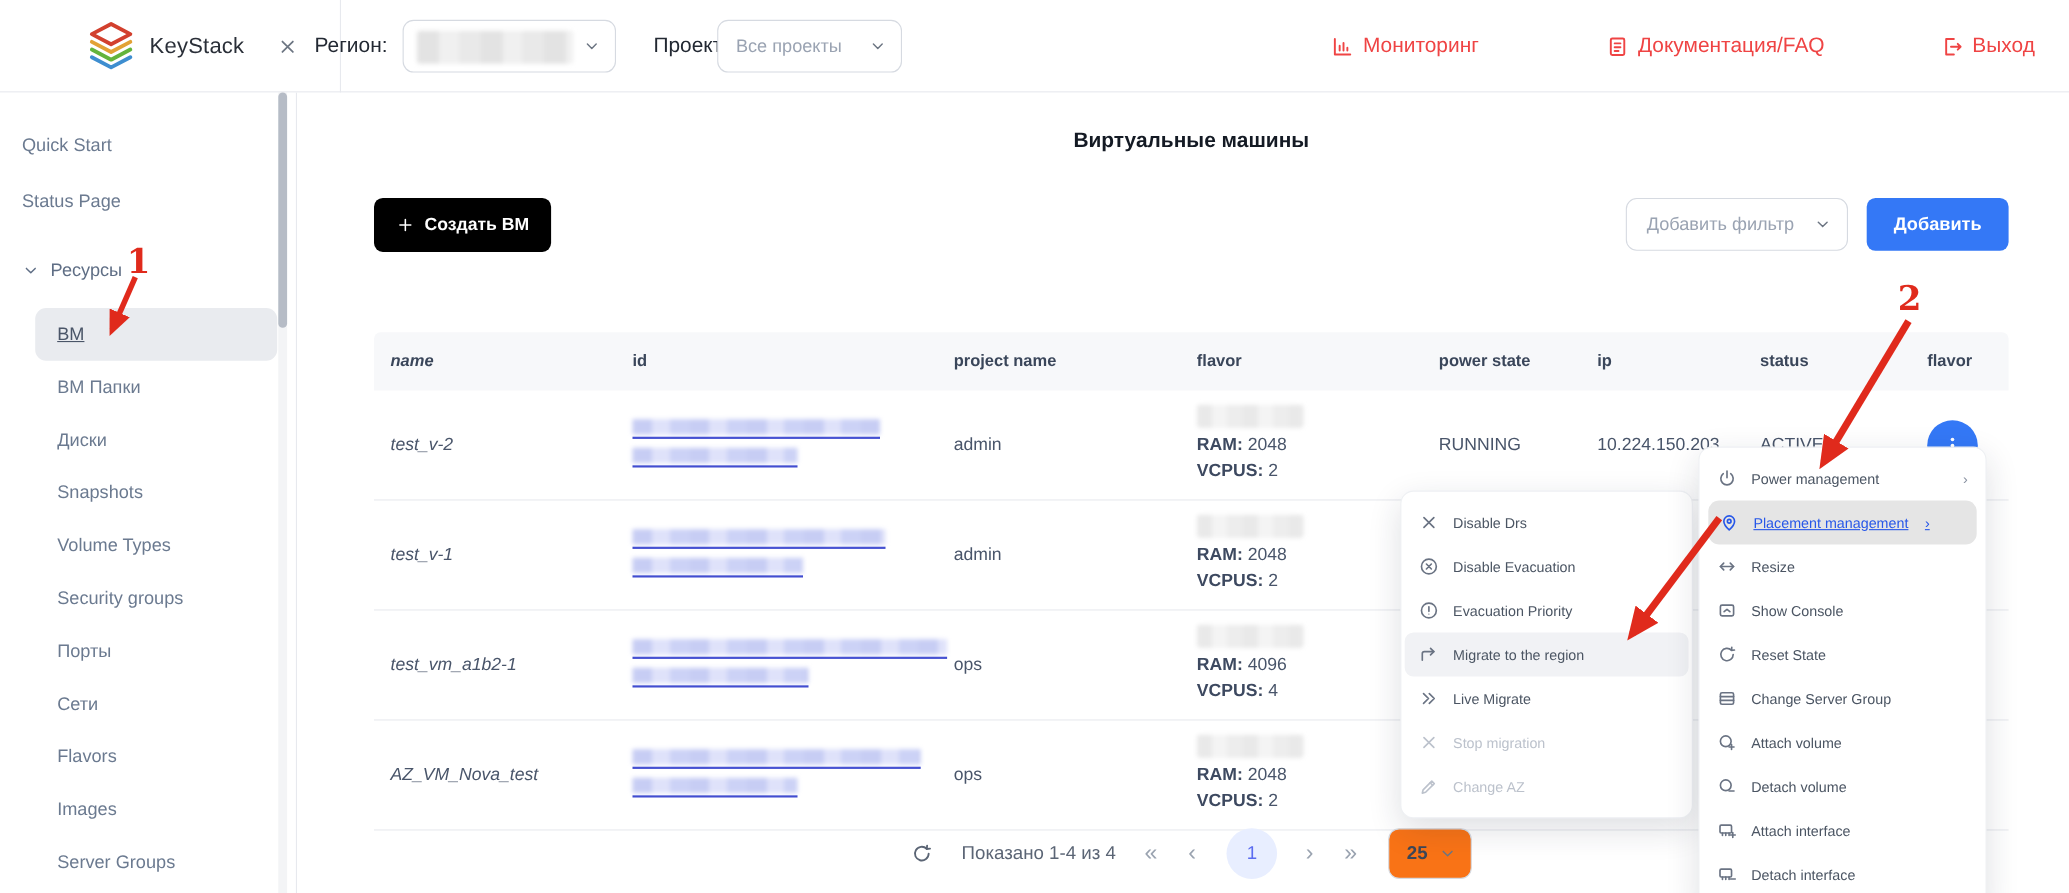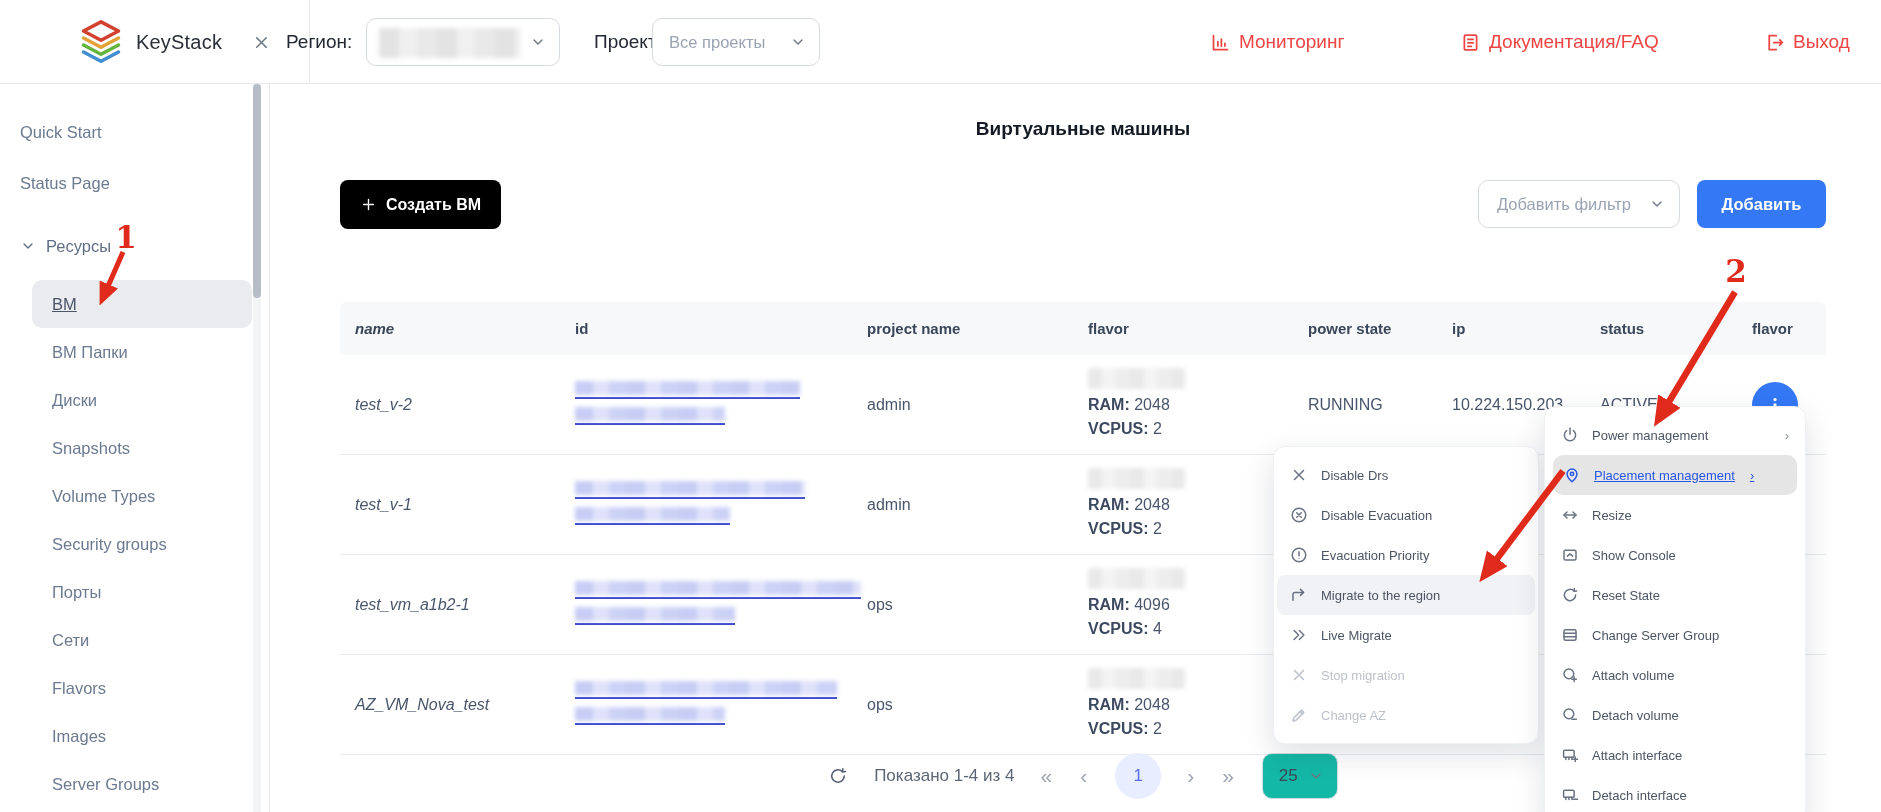--- a/index.html
+++ b/index.html
@@ -73,21 +73,21 @@
     display:flex; align-items:center; justify-content:center; cursor:pointer; }
 
   
   .pagination { position:absolute; left:340px; top:752px; width:1486px; height:48px; display:flex; align-items:center; justify-content:center; gap:26px; }
   .pg-refresh { color:#5b6575; cursor:pointer; }
   .pg-summary { font-size:17px; color:#5b6575; }
   .pg-chev { font-size:21px; color:#9aa3b0; cursor:pointer; user-select:none; letter-spacing:2px; }
   .pg-page { width:46px; height:46px; border-radius:50%; background:#e8eeff; color:#5b6cf0; font-size:17px;
     display:flex; align-items:center; justify-content:center; cursor:pointer; }
   .pg-size { position:relative; width:76px; height:46px; border:1px solid #d6dae1; border-radius:10px; display:flex; align-items:center; padding-left:16px;
-    font-size:17px; color:#3c4758; gap:10px; cursor:pointer; background:#14b8a6; }
+    font-size:17px; color:#3c4758; gap:10px; cursor:pointer; background:#f97316;font-weight:bold; }
   .pg-size .chev { color:#6d7683; }
 
   
   .menu-panel { position:absolute; background:#fff; border:1px solid #eef0f3; border-radius:12px;
     box-shadow:0 10px 30px rgba(25,35,60,.14); padding:8px 0; z-index:20; }
   .submenu-panel { left:1273px; top:446px; width:266px; }
   .actions-panel { left:1544px; top:406px; width:262px; height:420px; }
   .menu-item { display:flex; align-items:center; gap:13px; height:40px; padding:0 16px; font-size:13px; color:#4b5563; cursor:pointer; }
   .menu-item .mi-icon { color:#6a7383; flex:0 0 auto; }
   .menu-item.disabled { color:#bcc2cc; }

